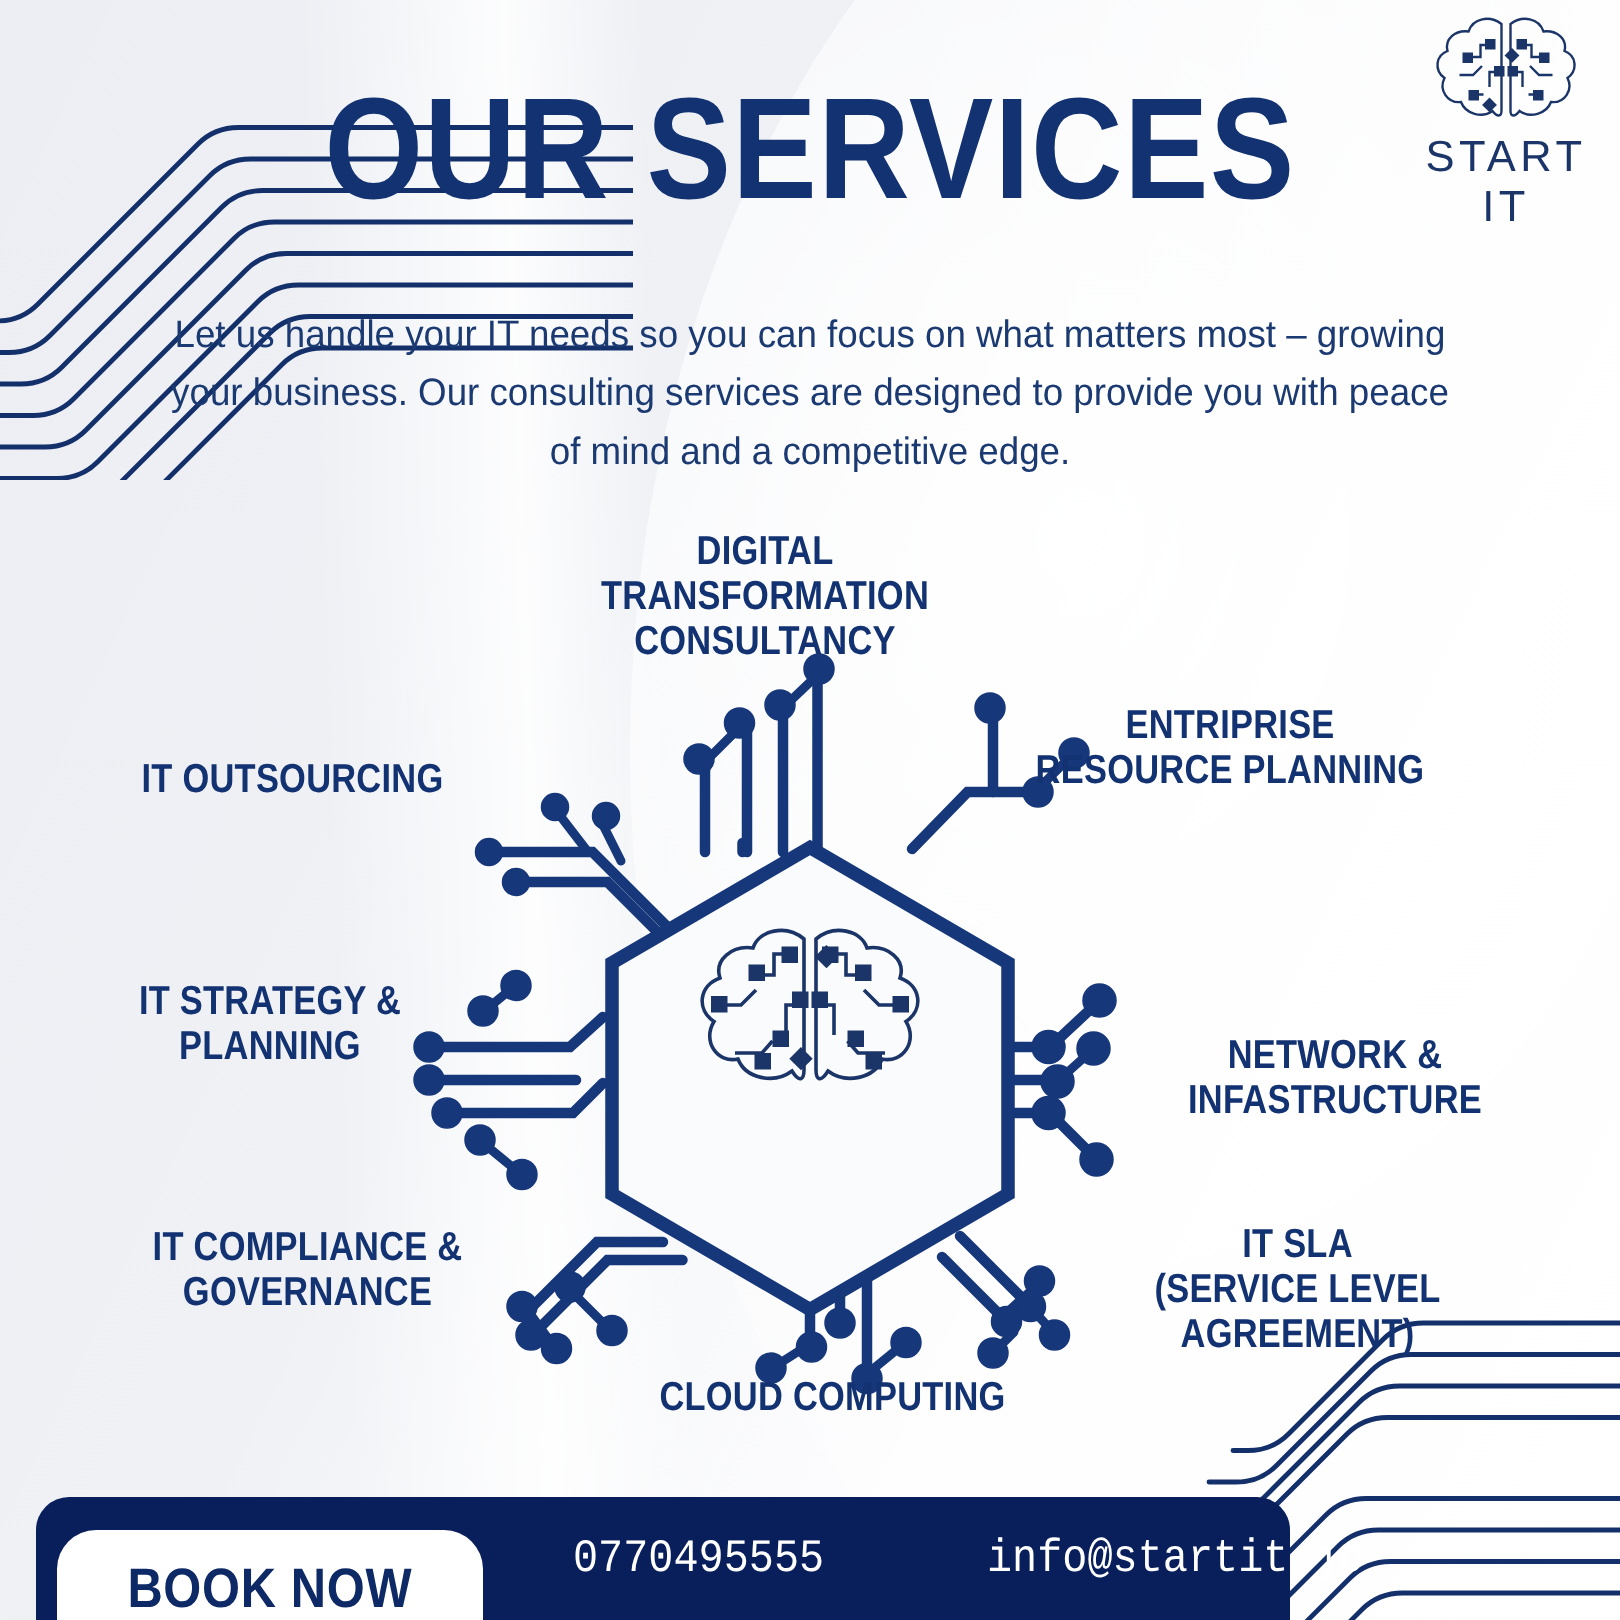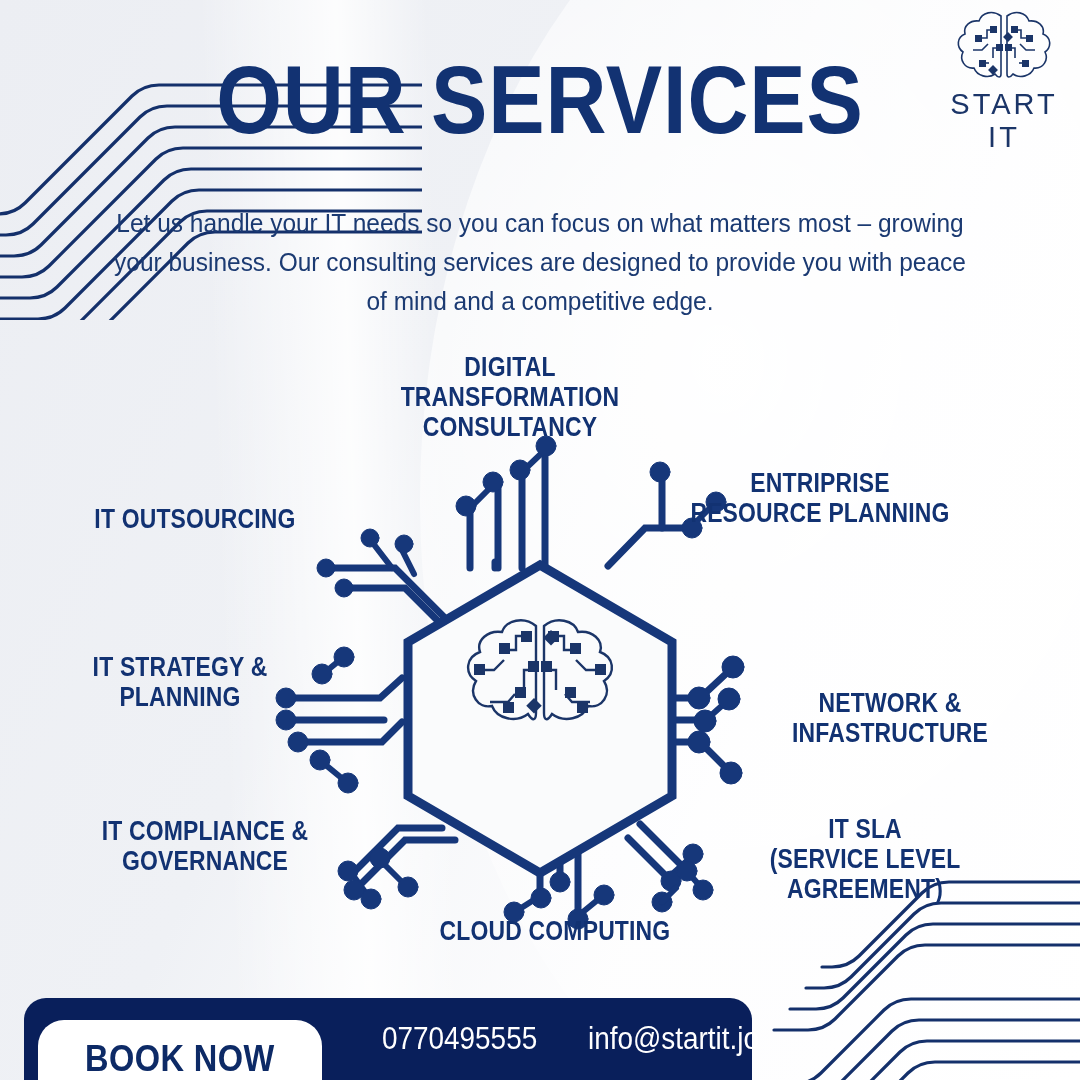--- a/index.html
+++ b/index.html
@@ -68,36 +68,37 @@
   #svc-erp{left:640px;top:468px;width:360px;}
   #svc-outsourcing{left:30px;top:504px;width:330px;}
   #svc-strategy{left:20px;top:652px;width:320px;}
   #svc-network{left:720px;top:688px;width:340px;}
   #svc-compliance{left:40px;top:816px;width:330px;}
   #svc-sla{left:700px;top:814px;width:330px;}
   #svc-cloud{left:370px;top:916px;width:370px;}
 
   
   .bottombar{
-    position:absolute;left:24px;bottom:0;width:728px;height:82px;
+    position:absolute;left:24px;bottom:0;width:836px;height:82px;
     background:#091f5b;border-radius:22px 22px 0 0;margin-top:36px;
   }
   .bottombar .pill{
     position:absolute;left:14px;top:22px;width:284px;height:78px;
     background:#ffffff;border-radius:26px 26px 0 0;
     display:flex;align-items:center;justify-content:center;
   }
   .pill-label{
     font-size:37px;font-weight:800;color:#0d2a66;letter-spacing:.5px;
     transform:scaleX(.88);
   }
   .contact{
     position:absolute;left:330px;top:0;height:82px;right:10px;
-    display:flex;align-items:center;gap:34px;
+    display:flex;align-items:center;gap:90px;
     padding-left:28px;
+    font-family:Liberation Mono, monospace;
   }
   .contact span{
     color:#ffffff;font-size:31px;font-weight:400;transform:scaleX(.9);
     transform-origin:left center;white-space:nowrap;
   }
 </style>
 </head>
 <body>
 
 <div id="poster">

